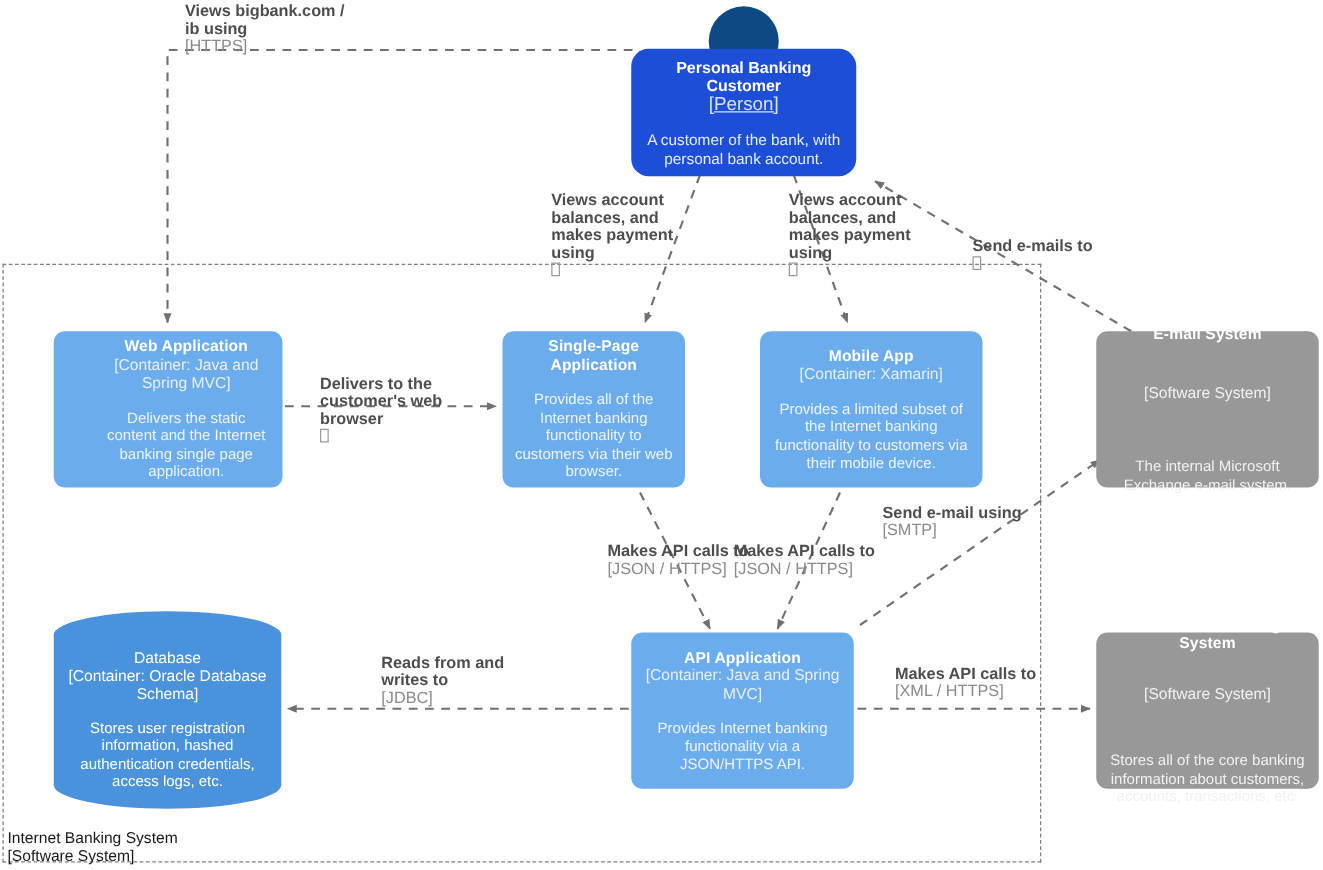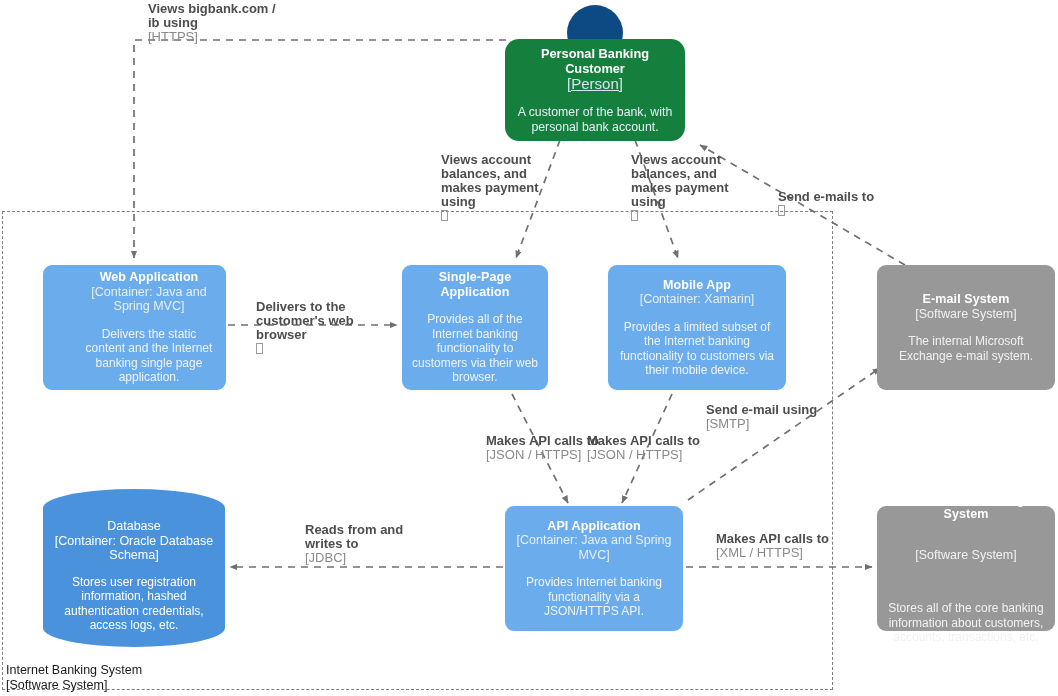--- a/index.html
+++ b/index.html
@@ -82,21 +82,21 @@
     border-radius: 50%;
     background: #0d4a83;
   }
   .person .body {
     position: absolute;
     left: 0;
     top: 34px;
     width: 100%;
     height: calc(100% - 34px);
     border-radius: 14px;
-    background: #15803d;
+    background: #1d4ed8;
     color: #fff;
     text-align: center;
     display: flex;
     flex-direction: column;
     justify-content: center;
     align-items: center;
     padding: 8px 10px;
     line-height: 15px;
   }
   .person .n-name { font-weight: bold; font-size: 12.8px; }
@@ -230,21 +230,21 @@
     <div class="n-name">Single-Page Application</div>
     <div class="n-desc">Provides all of the Internet banking functionality to customers via their web browser.</div>
   </div>
 
   <div class="node container" style="left:608px; top:265px; width:178px; height:125px;">
     <div class="n-name">Mobile App</div>
     <div class="n-type">[Container: Xamarin]</div>
     <div class="n-desc">Provides a limited subset of the Internet banking functionality to customers via their mobile device.</div>
   </div>
 
-  <div class="node external" style="left:877px; top:265px; width:178px; height:125px;">
+  <div class="node external" style="left:877px; top:265px; width:178px; height:125px;gap:32px;">
     <div class="n-name">E-mail System</div>
     <div class="n-type">[Software System]</div>
     <div class="n-desc">The internal Microsoft Exchange e-mail system.</div>
   </div>
 
   <div class="db" style="left:43px; top:489px; width:182px; height:158px;">
     <div class="cyl-body"></div>
     <div class="cyl-bottom"></div>
     <div class="cyl-top"></div>
     <div class="cyl-text">

